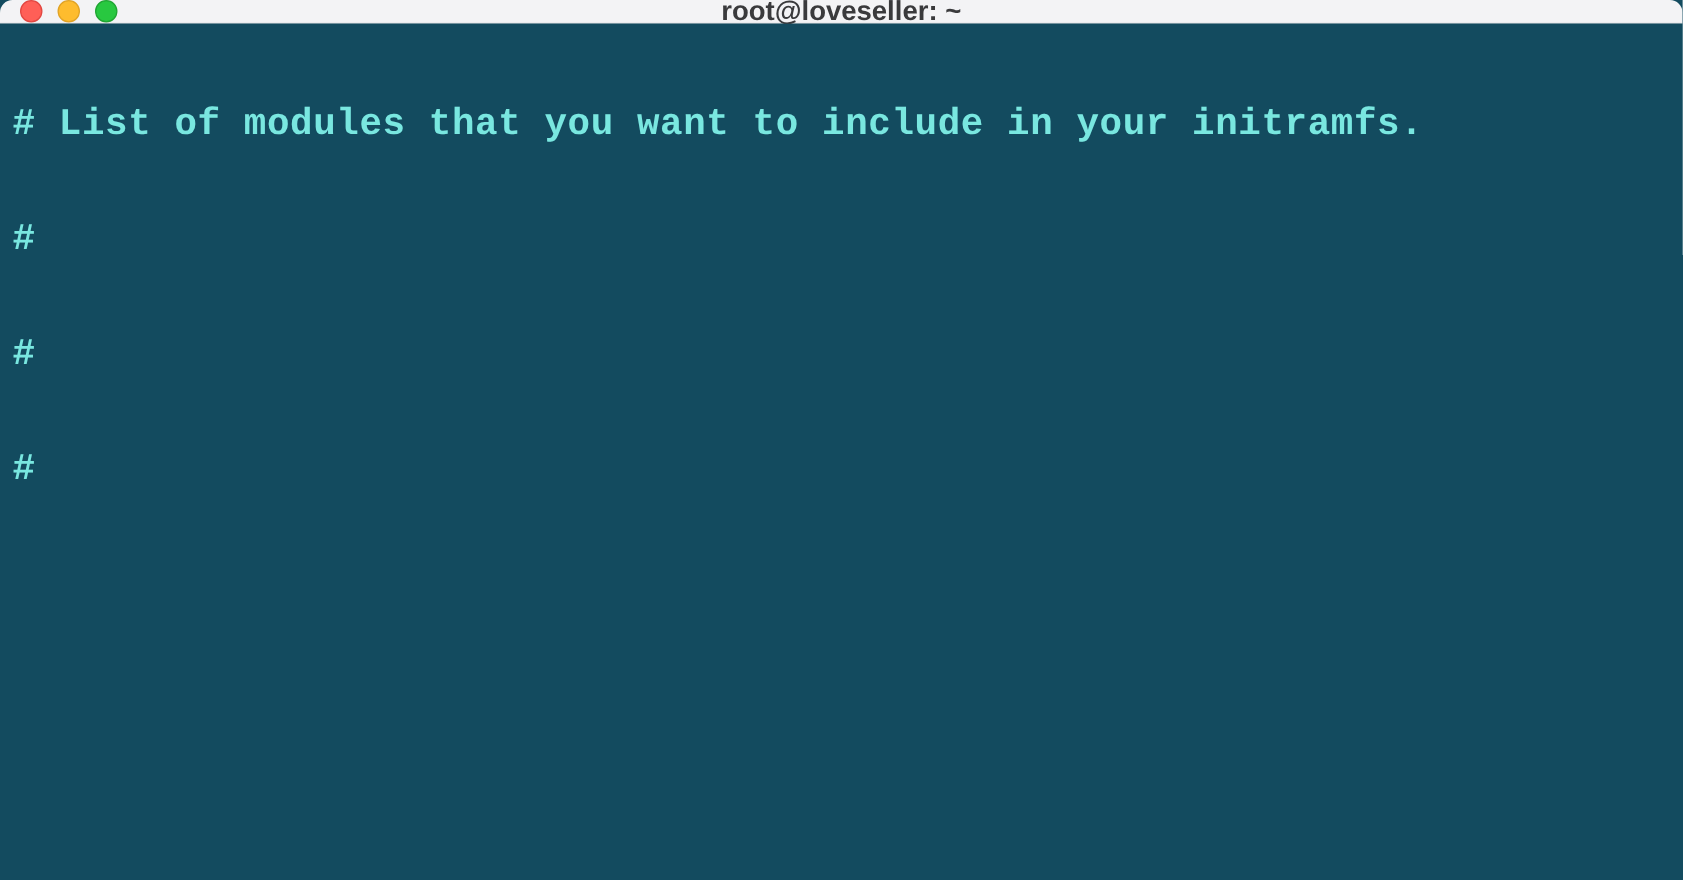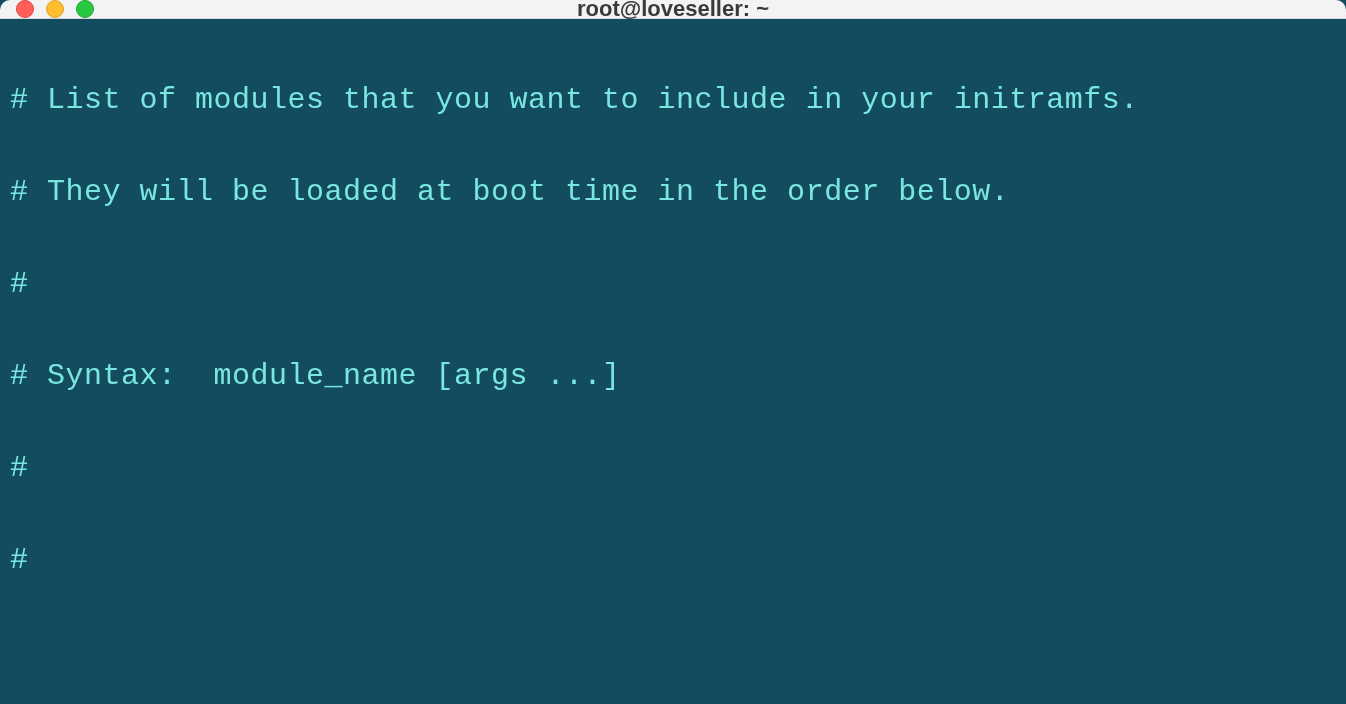--- a/index.html
+++ b/index.html
@@ -36,40 +36,38 @@
     background: #134b5f;
     color: #e6e6e6;
     font-size: 30px;
     line-height: 46px;
     padding: 12px 10px 0 10px;
     white-space: pre;
     letter-spacing: 0.5px;
     position: relative;
   }
   .comment { color: #79e7e0; }
-  .line { height: 46px; }
+  .line { height: 46px; font-weight: bold; }
 </style>
 </head>
 <body>
 
 <div class="window">
   <div class="titlebar">
     <div class="traffic-lights">
       <div class="tl tl-red"></div>
       <div class="tl tl-yellow"></div>
       <div class="tl tl-green"></div>
     </div>
     <div class="title">root@loveseller: ~</div>
   </div>
 
   <div class="terminal">
 <div class="line"><span class="comment"># List of modules that you want to include in your initramfs.</span></div>
-<div class="line"><span class="comment"># They will be loaded at boot time in the order below.</span></div>
 <div class="line"><span class="comment">#</span></div>
-<div class="line"><span class="comment"># Syntax:  module_name [args ...]</span></div>
 <div class="line"><span class="comment">#</span></div>
 <div class="line"><span class="comment">#</span></div>
 
 
 
 
 
 
 
     

